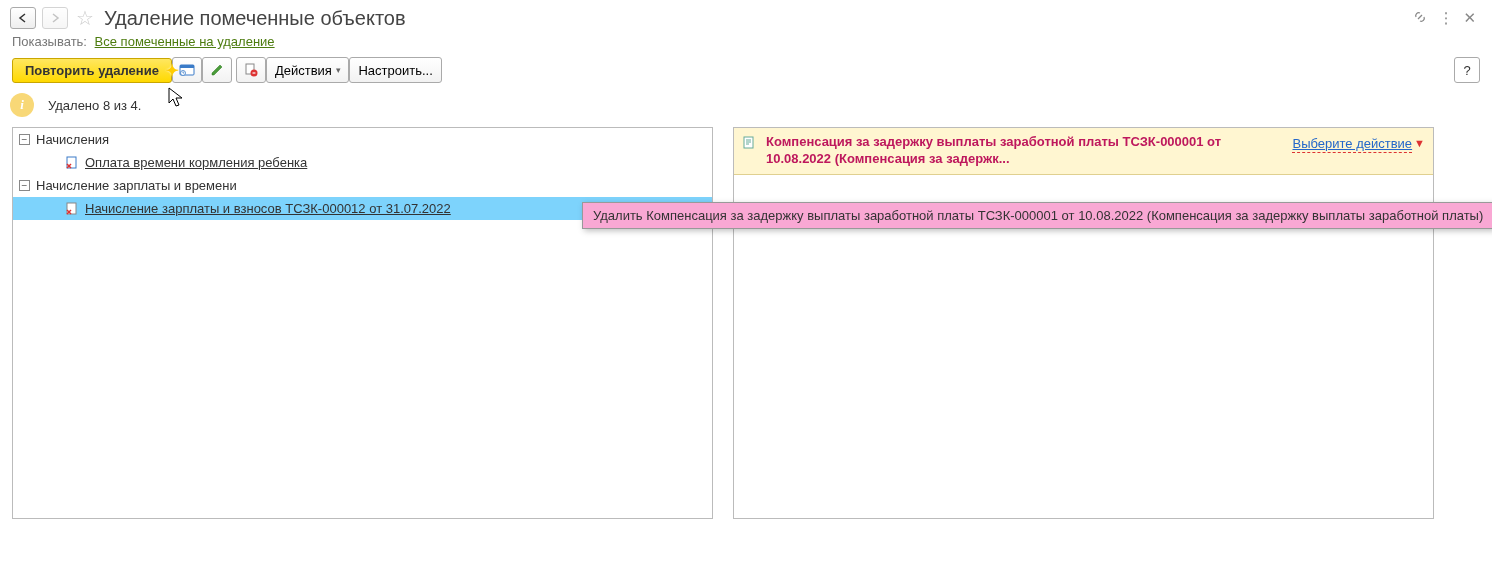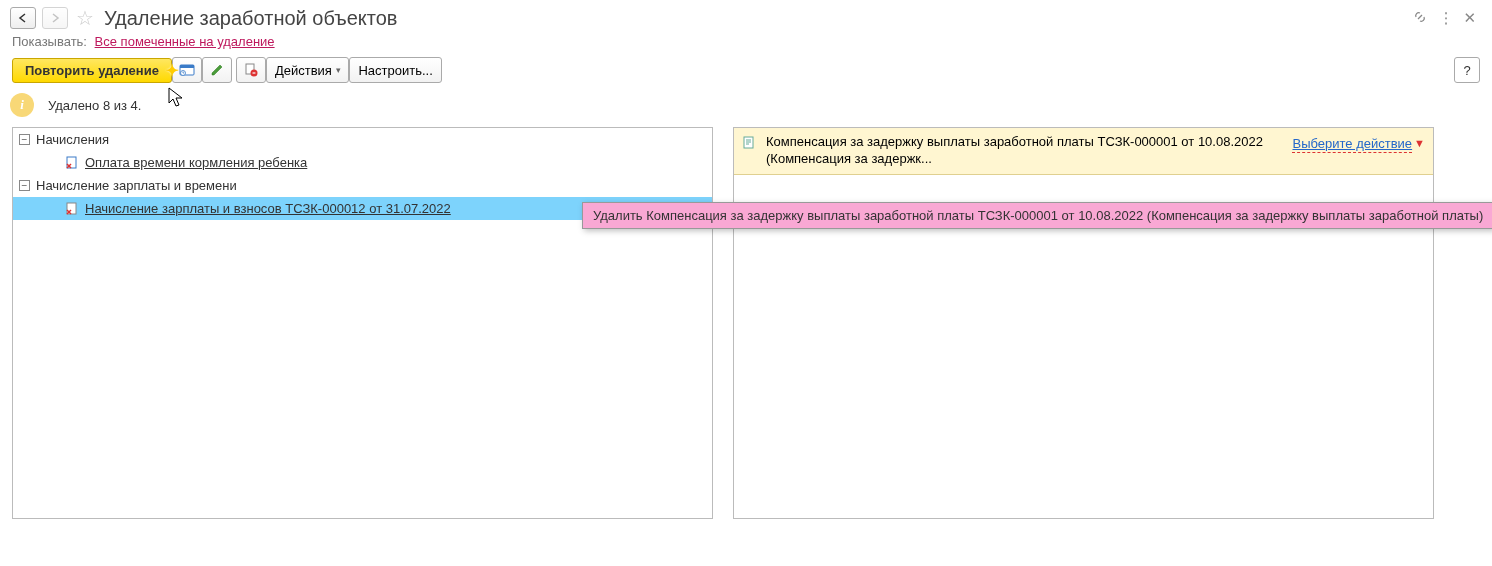--- a/index.html
+++ b/index.html
@@ -53,21 +53,21 @@
     color: #888;
     font-size: 15px;
     cursor: pointer;
   }
   .filter-row {
     padding: 2px 12px 6px 12px;
     font-size: 13px;
     color: #777;
   }
   .filter-row a {
-    color: #be185d;
+    color: #4d7c0f;
     text-decoration: underline;
     margin-left: 4px;
   }
   .toolbar {
     display: flex;
     align-items: center;
     padding: 2px 12px 6px 12px;
     gap: 0;
   }
   .btn-primary {
@@ -171,21 +171,22 @@
     background: #fff6d1;
     border-bottom: 1px solid #e0d090;
     display: flex;
     padding: 6px 8px;
     gap: 10px;
     align-items: flex-start;
   }
   .right-header .desc {
     flex: 1;
     line-height: 1.3;
-    color: #000000;
+    color: #be185d;
+    font-weight: bold;
   }
   .action-link {
     color: #2467c9;
     text-decoration: underline;
     white-space: nowrap;
     padding-top: 2px;
   }
   .dotted-underline {
     border-bottom: 1px dashed #d33;
     padding-bottom: 1px;
@@ -237,21 +238,21 @@
     <svg width="10" height="10" viewBox="0 0 10 10">
         <path d="M7 1 L2 5 L7 9" stroke="#333" stroke-width="1.5" fill="none"></path>
       </svg>
   </div>
   <div class="nav-btn" style="opacity:0.5">
     <svg width="10" height="10" viewBox="0 0 10 10">
         <path d="M3 1 L8 5 L3 9" stroke="#888" stroke-width="1.5" fill="none"></path>
       </svg>
   </div>
   <span class="star-icon">☆</span>
-  <span class="title">Удаление заработной объектов</span>
+  <span class="title">Удаление помеченные объектов</span>
   <div class="header-right">
     <span>
       <svg width="16" height="16" viewBox="0 0 16 16">
           <path d="M6 10 L10 6 M4 8 a3 3 0 0 1 4-4 M12 8 a3 3 0 0 1 -4 4" stroke="#888" stroke-width="1.3" fill="none"></path>
         </svg>
     </span>
     <span>⋮</span>
     <span>✕</span>
   </div>
 </div>

